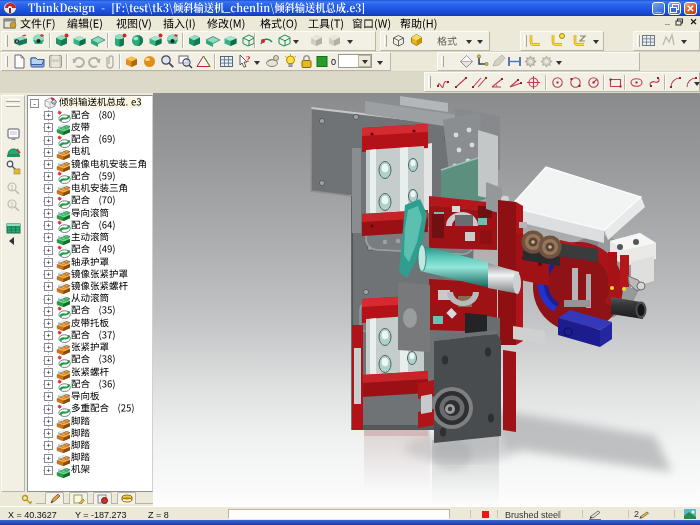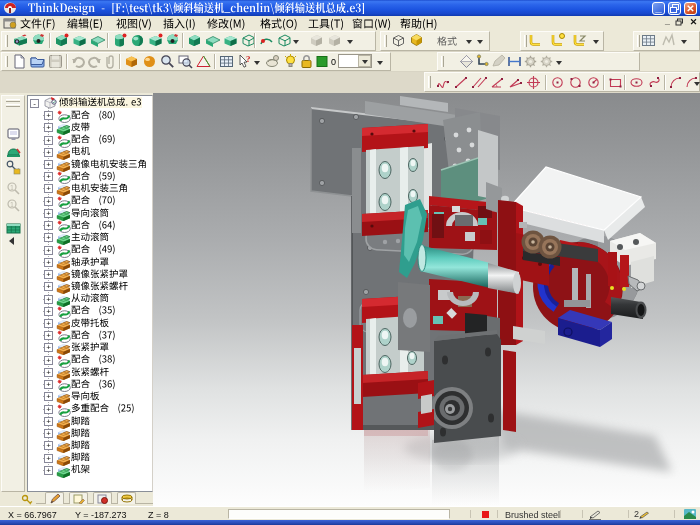--- a/index.html
+++ b/index.html
@@ -1038,21 +1038,21 @@
     </div>
     <div class="abs" style="left:117px;top:0;width:19px;height:12px;background:#f4f2e8;border:1px solid #b9b5a4;border-bottom:none;border-radius:2px 2px 0 0">
       <svg style="margin:0 auto" width="12" height="11" viewBox="0 0 12 11">
         <ellipse cx="6" cy="4" rx="5" ry="2" fill="#f0c840" stroke="#977708"></ellipse>
         <ellipse cx="6" cy="7" rx="5" ry="2" fill="none" stroke="#977708"></ellipse>
         <path d="M1 4v3M11 4v3" stroke="#977708"></path>
       </svg>
     </div>
   </div>
 <div class="abs" style="left:0;top:506px;width:700px;height:14px;background:#ece9d8;border-top:1px solid #fff;font-size:9px;color:#111">
-    <div class="abs" style="left:8px;top:3px">X = 66.7967</div>
+    <div class="abs" style="left:8px;top:3px">X = 40.3627</div>
     <div class="abs" style="left:75px;top:3px">Y = -187.273</div>
     <div class="abs" style="left:148px;top:3px">Z = 8</div>
     <div class="abs" style="left:228px;top:2px;width:222px;height:10px;background:#fdfdfb;border:1px solid #b9b5a4;border-bottom-color:#fff"></div>
     <div class="abs" style="left:482px;top:4px;width:7px;height:7px;background:#e81818"></div>
     <div class="abs" style="left:505px;top:3px;color:#333">Brushed steel</div>
     <svg class="abs" style="left:588px;top:1px" width="14" height="12" viewBox="0 0 14 12">
       <path d="M2 9L10 3l2 1.5L5 10z" fill="#e8e6da" stroke="#555" stroke-width=".8"></path>
       <path d="M2 9l2.5.7L2 11z" fill="#333"></path>
       <path d="M1 11.5h12" stroke="#555" stroke-width=".8"></path>
     </svg>

